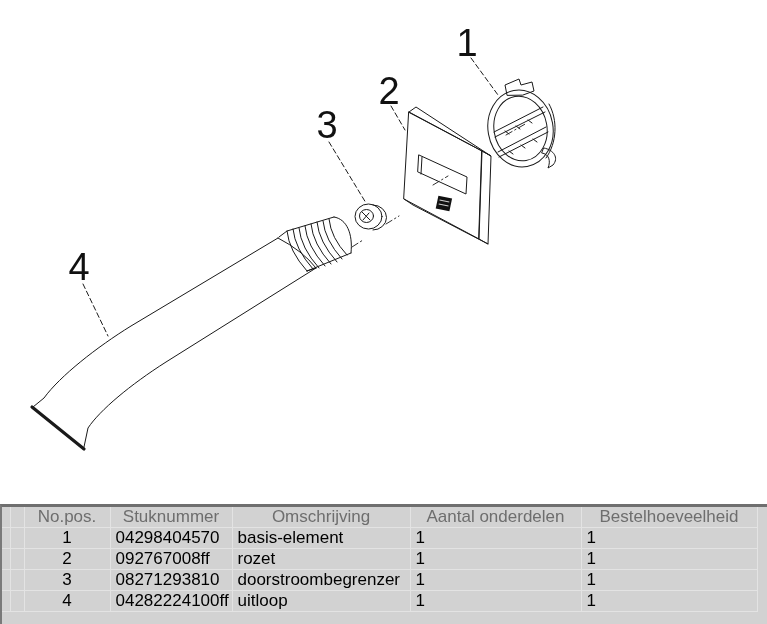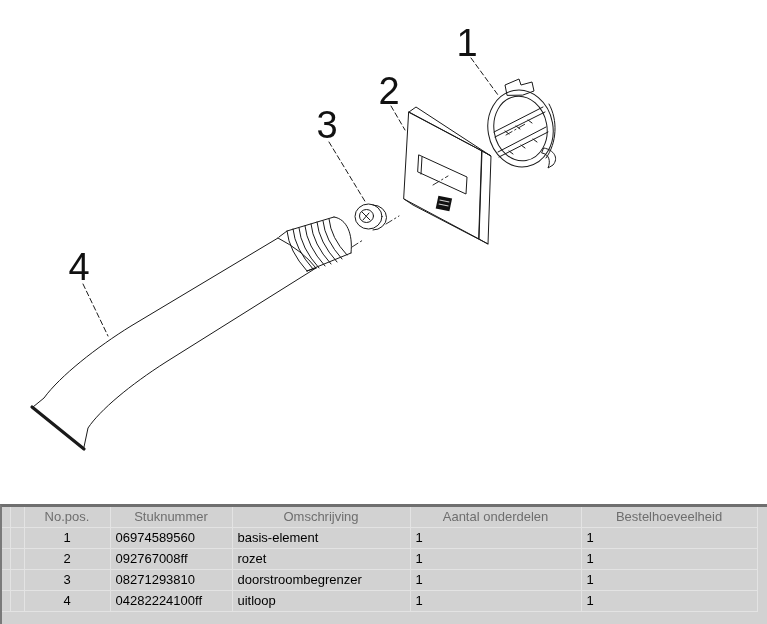--- a/index.html
+++ b/index.html
@@ -14,21 +14,21 @@
   .diagram-area svg{display:block;}
   svg .ln{fill:none;stroke:var(--line-art);stroke-width:1;stroke-linecap:round;stroke-linejoin:round;}
   svg .bold{stroke-width:3.2;}
   svg .dash{stroke-dasharray:5 3;}
   svg .axis{stroke-dasharray:7 3 1.5 3;stroke-width:0.9;}
   svg .callout{font-family:"Liberation Sans",sans-serif;font-size:38px;fill:#111;}
   .table-panel{position:absolute;left:0;top:504px;width:767px;height:120px;
     background:var(--table-bg);border-top:3px solid var(--top-bar);
     border-left:2px solid #7a7a7a;}
   table.parts{border-collapse:collapse;table-layout:fixed;width:755px;
-    font-size:13px;color:var(--data-text);}
+    font-size:17px;color:var(--data-text);}
   table.parts th,table.parts td{border-right:1px solid var(--grid-line);
     border-bottom:1px solid var(--grid-line);height:20px;padding:0 0 0 5px;
     overflow:hidden;white-space:nowrap;font-weight:normal;text-align:left;}
   table.parts td{height:21px;}
   table.parts th{color:var(--header-text);text-align:center;padding:0;}
   table.parts .c-pos{text-align:center;padding:0;}
 </style>
 </head>
 <body>
 
@@ -132,21 +132,21 @@
           <th>Omschrijving</th>
           <th>Aantal onderdelen</th>
           <th>Bestelhoeveelheid</th>
         </tr>
       </thead>
       <tbody>
         <tr>
           <td></td>
             <td></td>
           <td class="c-pos">1</td>
-          <td>06974589560</td>
+          <td>04298404570</td>
           <td>basis-element</td>
           <td>1</td>
           <td>1</td>
         </tr>
         <tr>
           <td></td>
             <td></td>
           <td class="c-pos">2</td>
           <td>092767008ff</td>
           <td>rozet</td>

